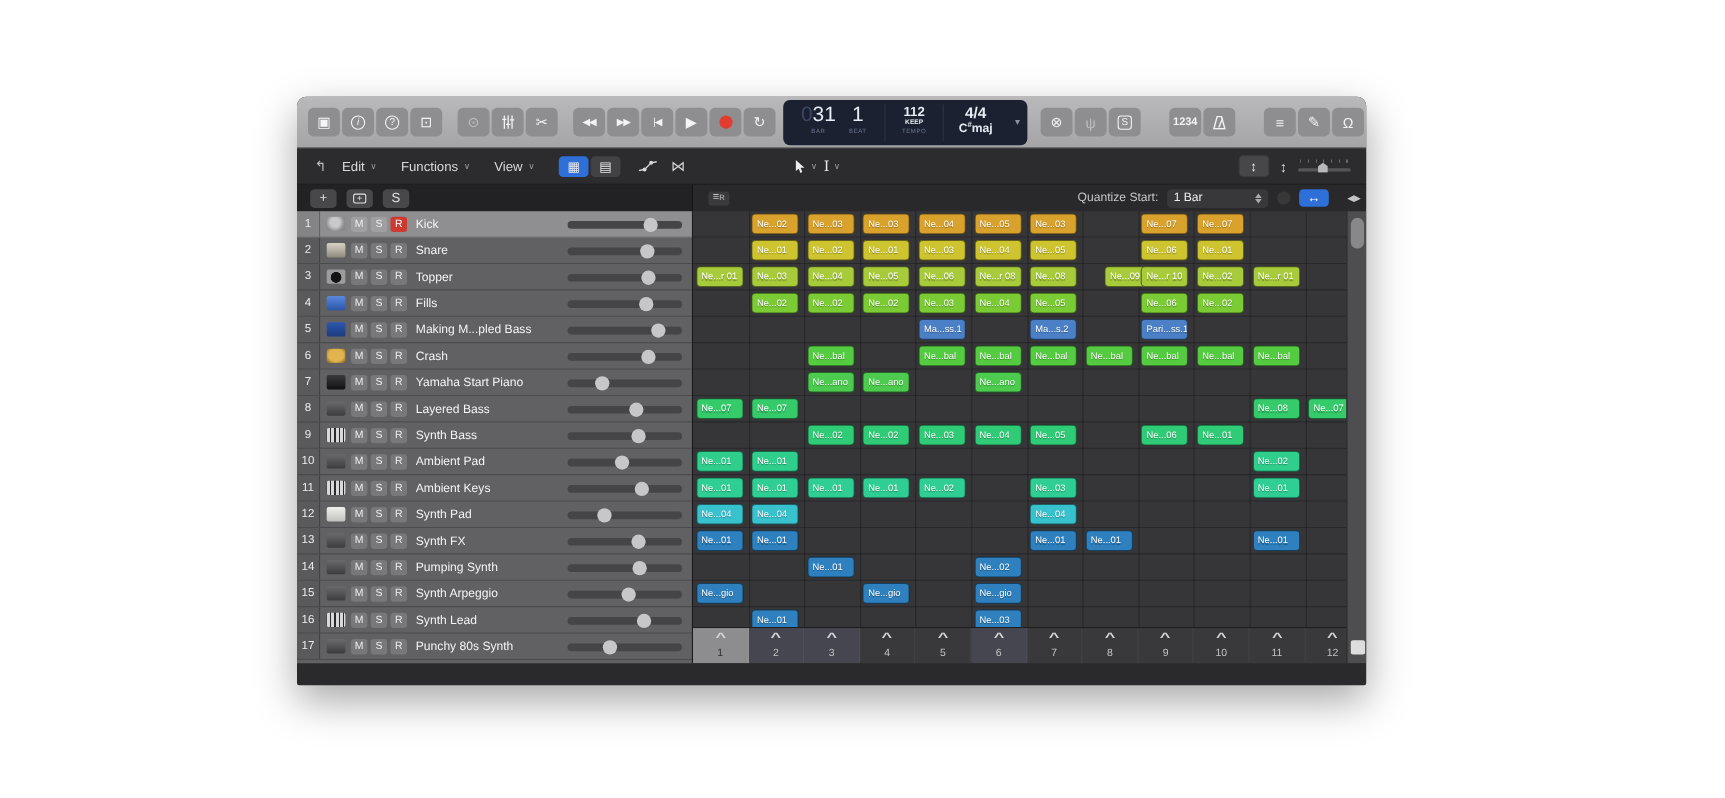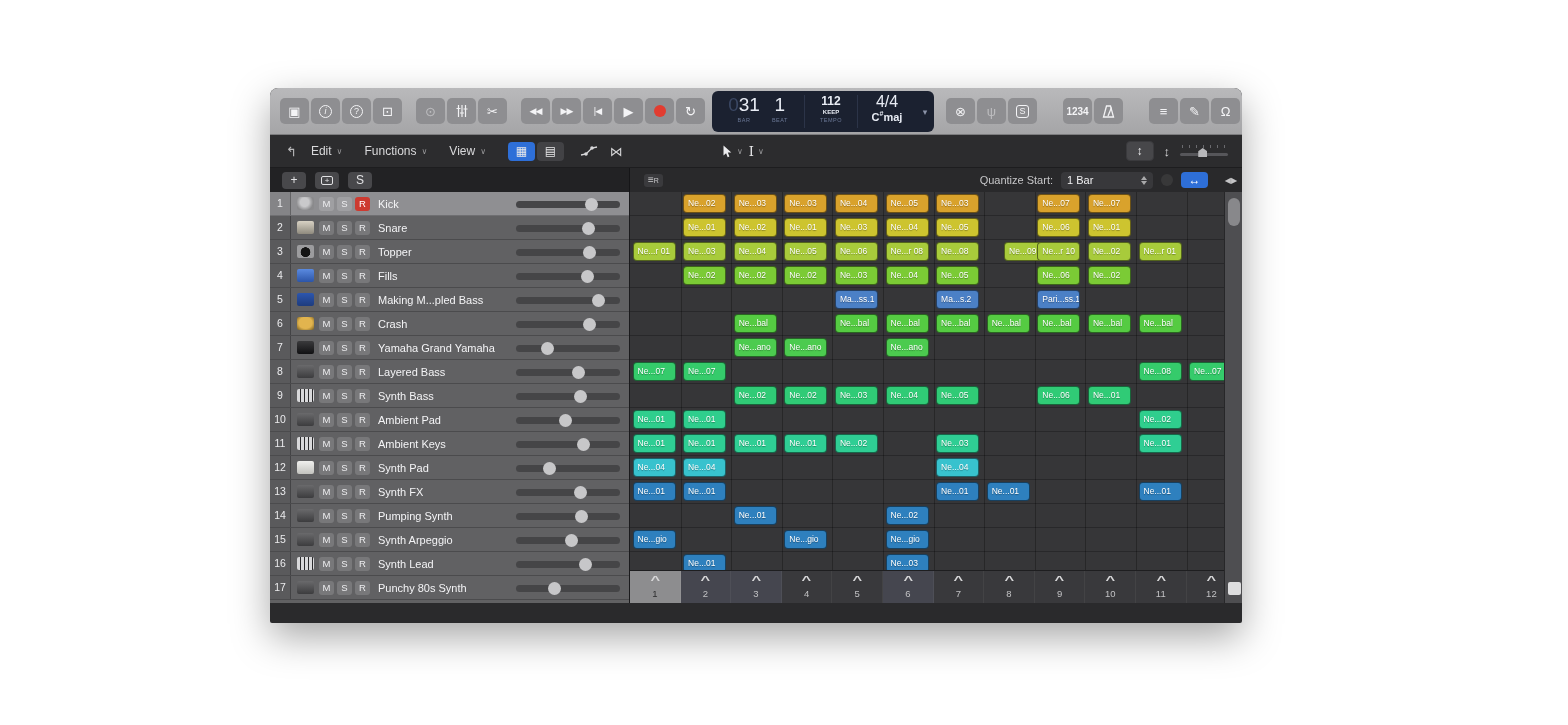--- a/index.html
+++ b/index.html
@@ -38,21 +38,21 @@
   .lcd-col{display:flex;flex-direction:column;align-items:center;}
   .lcd-big{font-size:19px;line-height:22px;}
   .lcd-dim{color:#3a4763;}
   .lcd-cap{font-size:5.5px;color:#6a7795;letter-spacing:0.5px;margin-top:1px;}
   .lcd-div{width:1px;background:#2c3448;margin:4px 0;}
   .lcd-tempo{width:52px;display:flex;flex-direction:column;align-items:center;padding-top:4px;}
   .lcd-tempo .v{font-size:12px;font-weight:bold;line-height:12px;}
   .lcd-tempo .m{font-size:6px;font-weight:bold;margin-top:2px;}
   .lcd-tempo .l{font-size:5.5px;color:#6a7795;margin-top:2px;letter-spacing:0.5px;}
   .lcd-key{width:58px;display:flex;flex-direction:column;align-items:center;padding-top:5px;}
-  .lcd-key .ts{font-size:16px;font-weight:normal;line-height:12px;}
+  .lcd-key .ts{font-size:14px;font-weight:bold;line-height:12px;}
   .lcd-key .ky{font-size:11px;font-weight:bold;margin-top:2px;}
   .lcd-key sup{font-size:7px;}
   .lcd-chev{width:18px;display:flex;align-items:center;justify-content:center;color:#8b93a8;font-size:9px;}
   .tb-right{position:absolute;left:676px;top:10px;display:flex;gap:12px;}
   
   .menubar{height:33px;background:#2c2c2e;border-bottom:1px solid #1d1d1f;display:flex;align-items:center;
     padding:0 10px;position:relative;color:#d9d9db;}
   .catch{color:#b9b9bb;font-size:13px;margin:0 14px 0 6px;}
   .menu-item{display:flex;align-items:center;gap:5px;font-size:12px;margin-right:22px;}
   .menu-item .chev{color:#98989a;font-size:8px;}
@@ -440,21 +440,21 @@
           </div>
         </div>
         <div class="trow">
           <div class="tnum">7</div>
           <div class="ticon" style="background: linear-gradient(rgb(58, 58, 60), rgb(17, 17, 19));"></div>
           <div class="msr">
             <div class="msrbtn">M</div>
             <div class="msrbtn">S</div>
             <div class="msrbtn">R</div>
           </div>
-          <div class="tname">Yamaha Grand Yamaha</div>
+          <div class="tname">Yamaha Start Piano</div>
           <div class="vol">
             <div class="trk"></div>
             <div class="th" style="left: 25px;"></div>
           </div>
         </div>
         <div class="trow">
           <div class="tnum">8</div>
           <div class="ticon" style="background: linear-gradient(rgb(106, 106, 108), rgb(60, 60, 62));"></div>
           <div class="msr">
             <div class="msrbtn">M</div>

